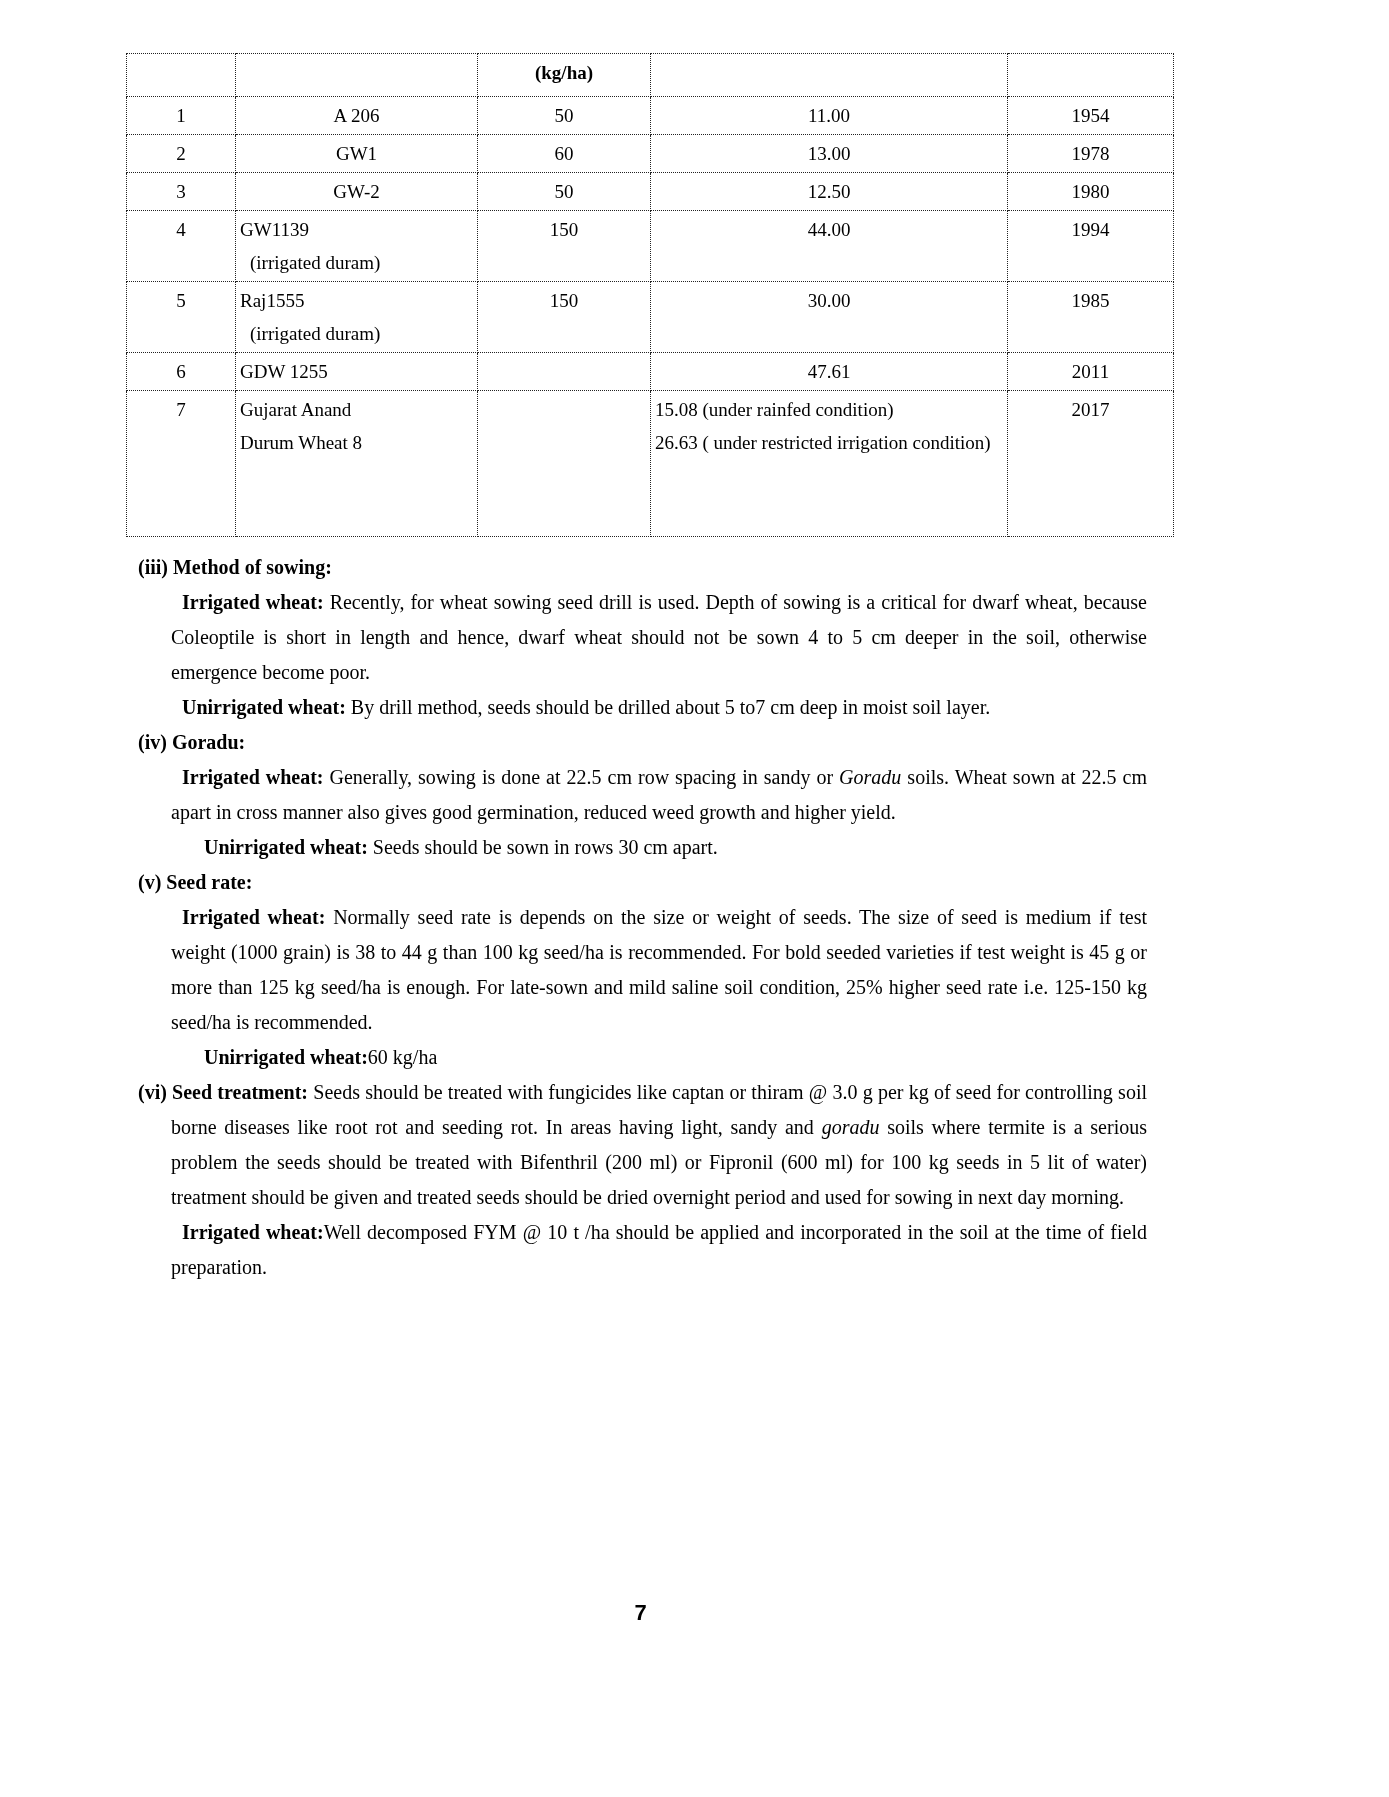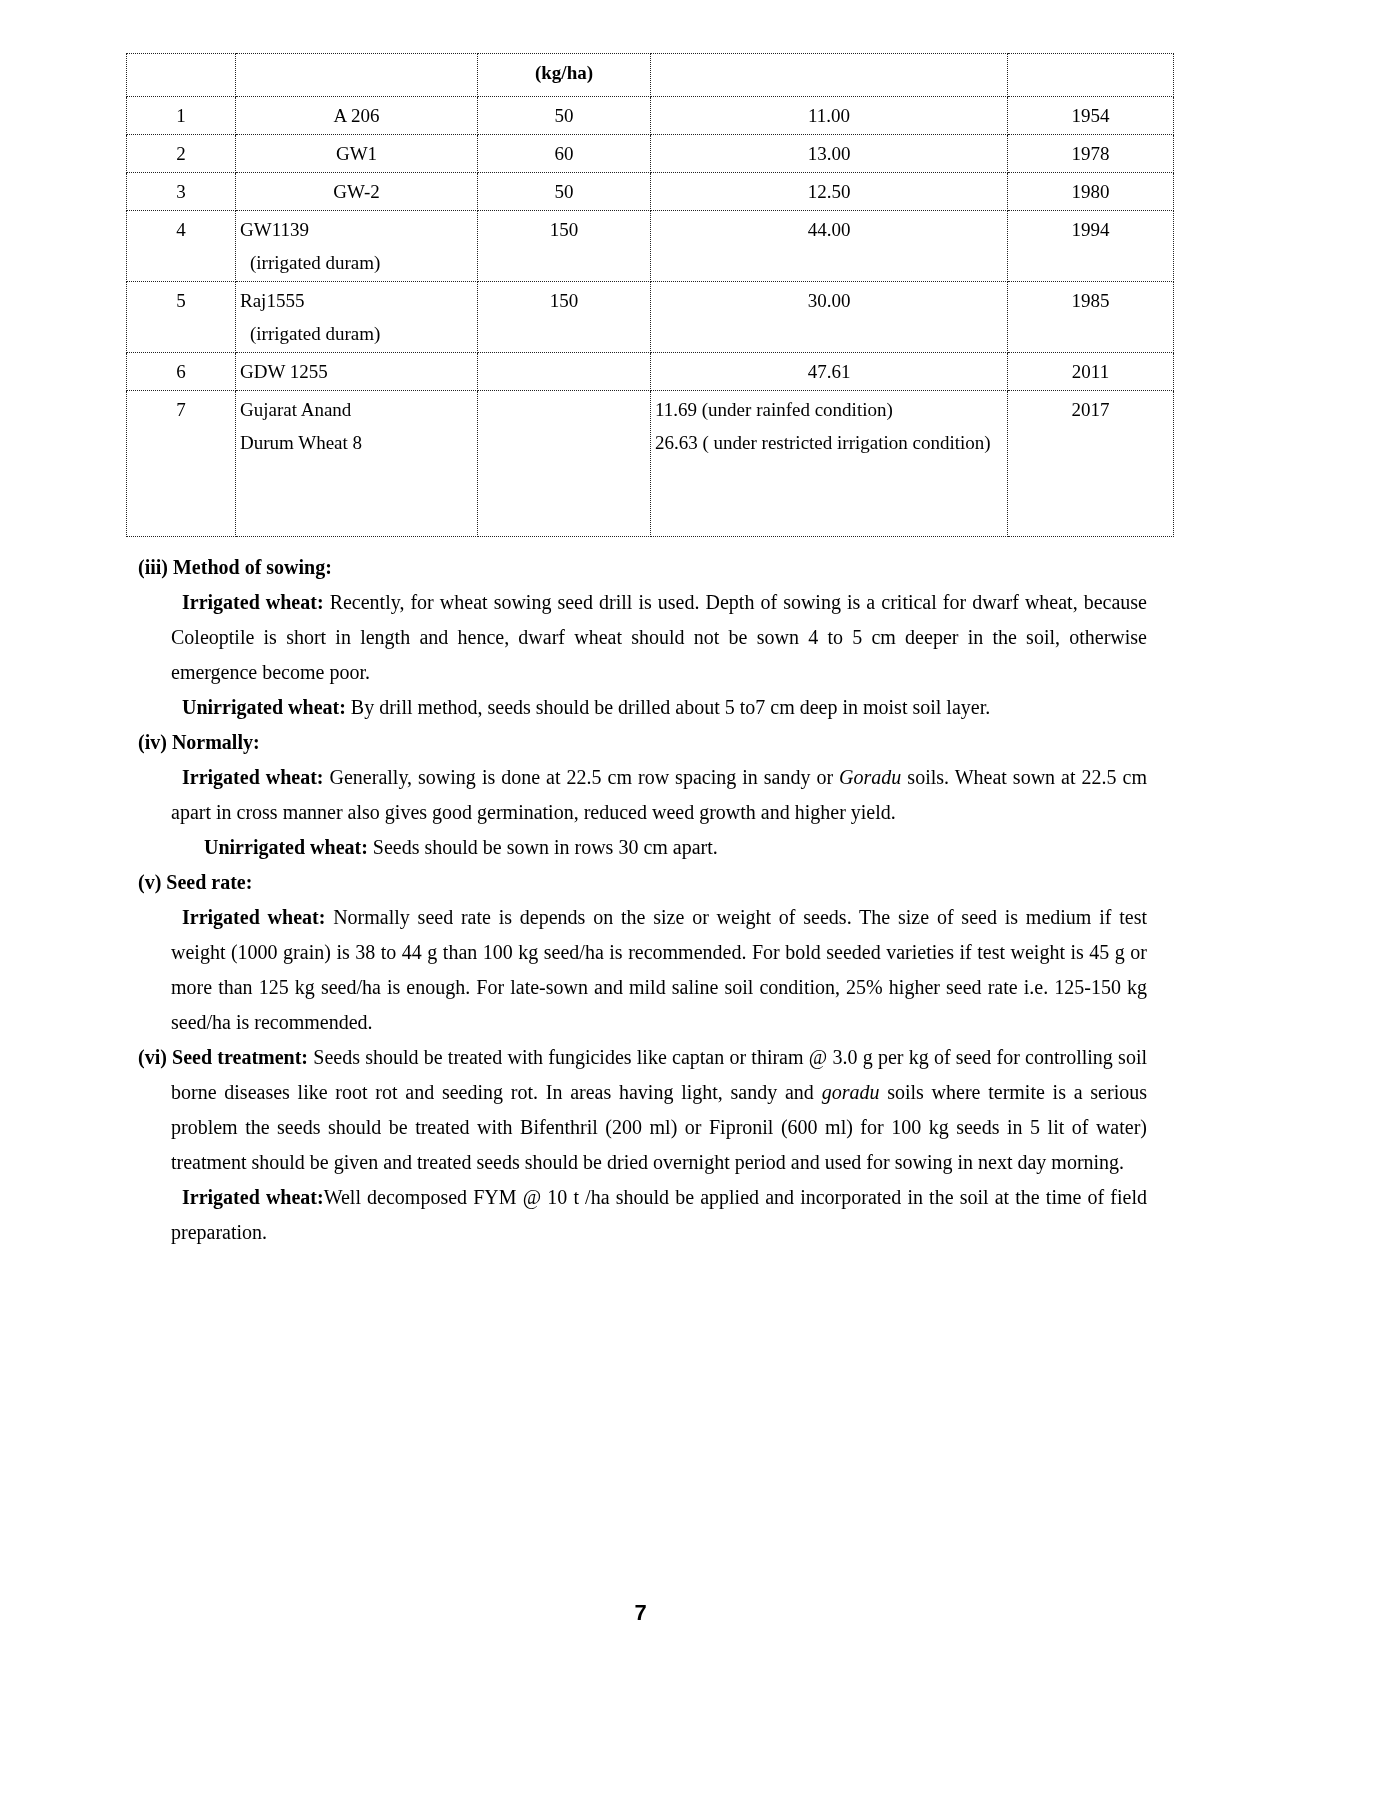--- a/index.html
+++ b/index.html
@@ -146,42 +146,43 @@
           <td class="c">2011</td>
         </tr>
         <tr style="height: 146px;">
           <td class="c">7</td>
           <td class="l">
             <div class="vline">Gujarat Anand</div>
             <div class="vline">Durum Wheat 8</div>
           </td>
           <td class="c"></td>
           <td class="l">
-            <div class="yentry">11.69 (under rainfed condition)</div>
+            <div class="yentry">15.08 (under rainfed condition)</div>
             <div class="yentry">26.63 ( under restricted irrigation condition)</div>
           </td>
           <td class="c">2017</td>
         </tr>
       </tbody>
   </table>
 
   <div class="sections">
       <div class="section">
         <div class="sec-heading">(iii) Method of sowing:</div>
         <div class="para para-lead"><span class="seg-b">Irrigated wheat: </span><span>Recently, for wheat sowing seed drill is used. Depth of sowing is a critical for dwarf wheat, because Coleoptile is short in length and hence, dwarf wheat should not be sown 4 to 5 cm deeper in the soil, otherwise emergence become poor.</span></div>
         <div class="para para-lead"><span class="seg-b">Unirrigated wheat: </span><span>By drill method, seeds should be drilled about 5 to7 cm deep in moist soil layer.</span></div>
       </div>
       <div class="section">
-        <div class="sec-heading">(iv) Normally:</div>
+        <div class="sec-heading">(iv) Goradu:</div>
         <div class="para para-lead"><span class="seg-b">Irrigated wheat: </span><span>Generally, sowing is done at 22.5 cm row spacing in sandy or </span><span class=" seg-i">Goradu</span><span> soils. Wheat sown at 22.5 cm apart in cross manner also gives good germination, reduced weed growth and higher yield.</span></div>
         <div class="para para-sub"><span class="seg-b">Unirrigated wheat: </span><span>Seeds should be sown in rows 30 cm apart.</span></div>
       </div>
       <div class="section">
         <div class="sec-heading">(v) Seed rate:</div>
         <div class="para para-lead"><span class="seg-b">Irrigated wheat: </span><span>Normally seed rate is depends on the size or weight of seeds. The size of seed is medium if test weight (1000 grain) is 38 to 44 g than 100 kg seed/ha is recommended.  For bold seeded varieties if test weight is 45 g or more than 125 kg seed/ha is enough.  For late-sown and mild saline soil condition, 25% higher seed rate i.e. 125-150 kg seed/ha is recommended.</span></div>
+        <div class="para para-sub"><span class="seg-b">Unirrigated wheat:</span><span>60 kg/ha</span></div>
       </div>
       <div class="section">
         <div class="para para-hang"><span class="seg-b">(vi) Seed treatment: </span><span>Seeds should be treated with fungicides like captan or thiram @ 3.0 g per kg of seed for controlling soil borne diseases like root rot and seeding rot. In areas having light, sandy and </span><span class=" seg-i">goradu</span><span> soils where termite is a serious problem the seeds should be treated with Bifenthril (200 ml) or Fipronil (600 ml) for 100 kg seeds in 5 lit of water) treatment should be given and treated seeds should be dried overnight period and used for sowing in next day morning.</span></div>
       </div>
       <div class="section">
         <div class="para para-lead"><span class="seg-b">Irrigated wheat:</span><span>Well decomposed FYM @ 10 t /ha should be applied and incorporated in the soil at the time of field preparation.</span></div>
       </div>
     </div>
 
 </div>

